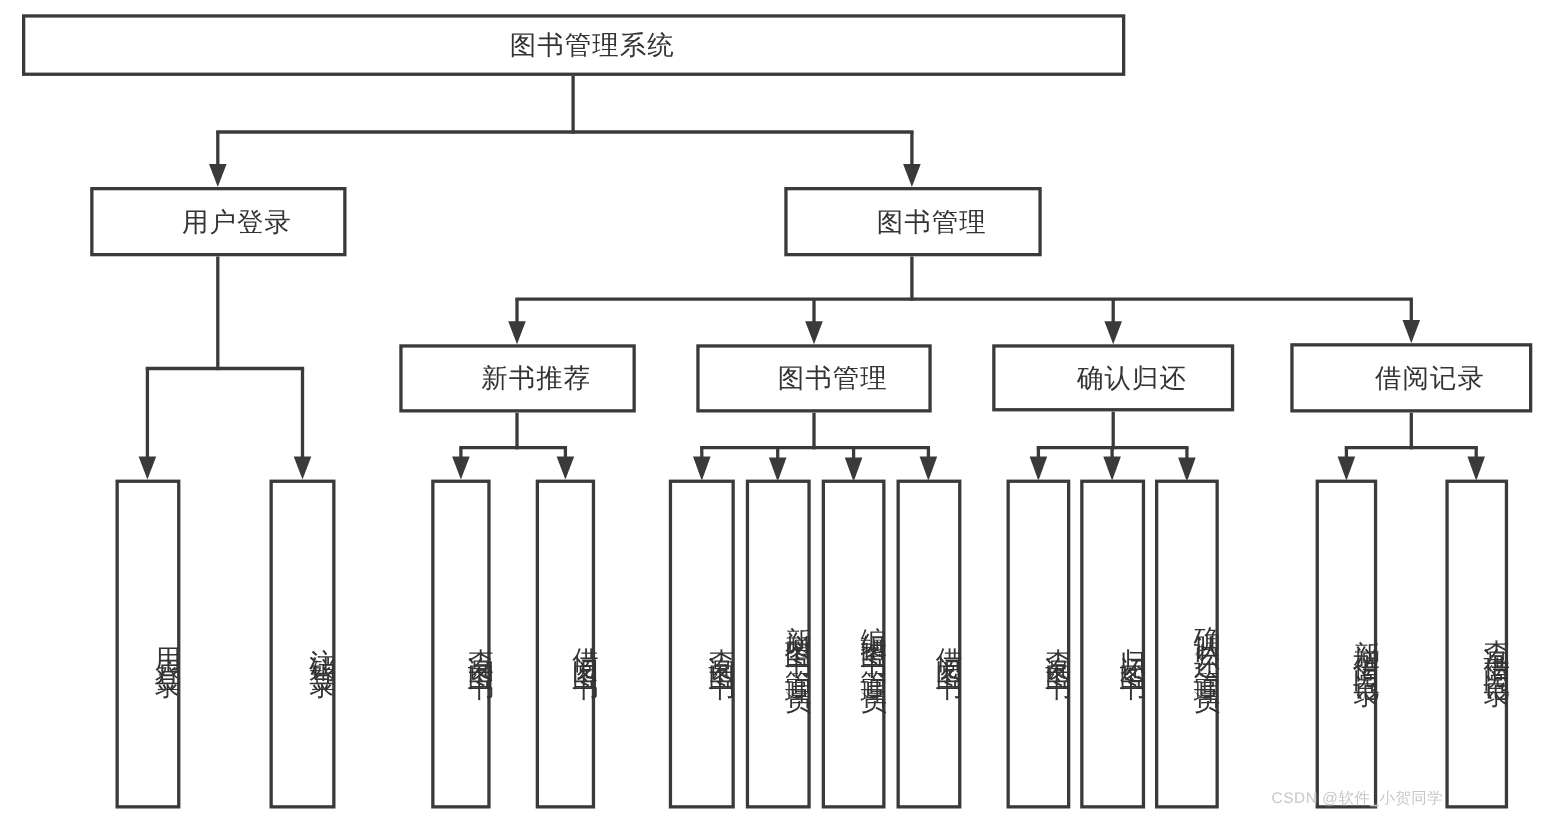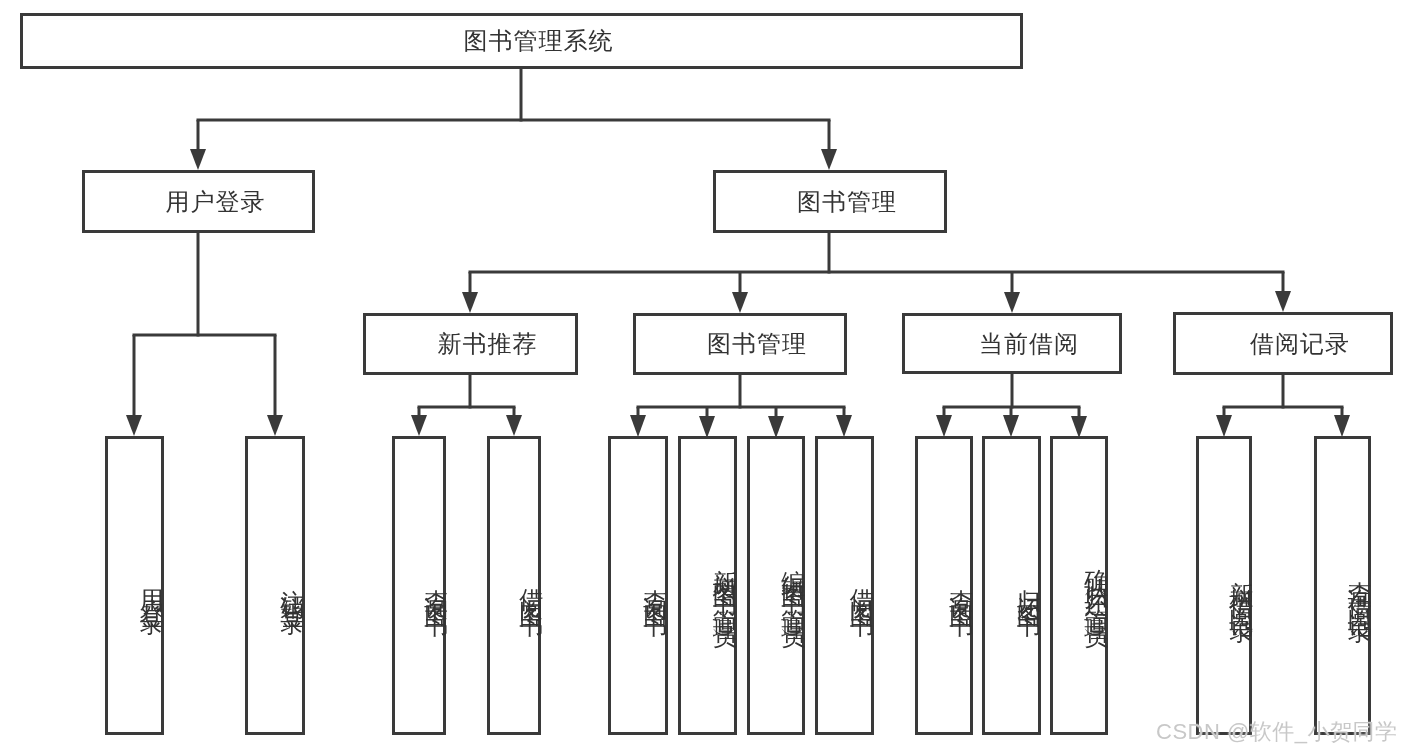--- a/index.html
+++ b/index.html
@@ -17,21 +17,21 @@
     font-size:24px;
     padding-left:34px;
   }
   .hbox { letter-spacing:1px; white-space:nowrap; }
   .vbox span {
     writing-mode:vertical-rl; letter-spacing:8px; line-height:1.1;
     display:block;
   }
   .watermark {
     position:absolute; left:1156px; top:717px; z-index:5;
-    font-size:22px; color:#c8c8c8; letter-spacing:0.5px; white-space:nowrap;
+    font-size:14px; color:#c8c8c8; letter-spacing:0.5px; white-space:nowrap;
     text-shadow:0 0 2px #ffffff;
   }
 </style>
 </head>
 <body>
 
 <div class="stage">
 
   <svg class="wires" width="1405" height="747">
 
@@ -109,21 +109,21 @@
     </g>
   </svg>
 
   <div class="node hbox" style="left:20px;top:13px;width:1003px;height:56px">图书管理系统</div>
 
   <div class="node hbox" style="left:82px;top:170px;width:233px;height:63px">用户登录</div>
   <div class="node hbox" style="left:363px;top:313px;width:215px;height:62px">新书推荐</div>
 
   <div class="node hbox" style="left:713px;top:170px;width:234px;height:63px">图书管理</div>
   <div class="node hbox" style="left:633px;top:313px;width:214px;height:62px">图书管理</div>
-  <div class="node hbox" style="left:902px;top:313px;width:220px;height:61px">当前借阅</div>
+  <div class="node hbox" style="left:902px;top:313px;width:220px;height:61px">确认归还</div>
   <div class="node hbox" style="left:1173px;top:312px;width:220px;height:63px">借阅记录</div>
 
   <div class="node vbox" style="left:105px;top:436px;width:59px;height:299px">
     <span>用户登录</span>
   </div>
   <div class="node vbox" style="left:245px;top:436px;width:60px;height:299px">
     <span>注销登录</span>
   </div>
 
   <div class="node vbox" style="left:392px;top:436px;width:54px;height:299px">

